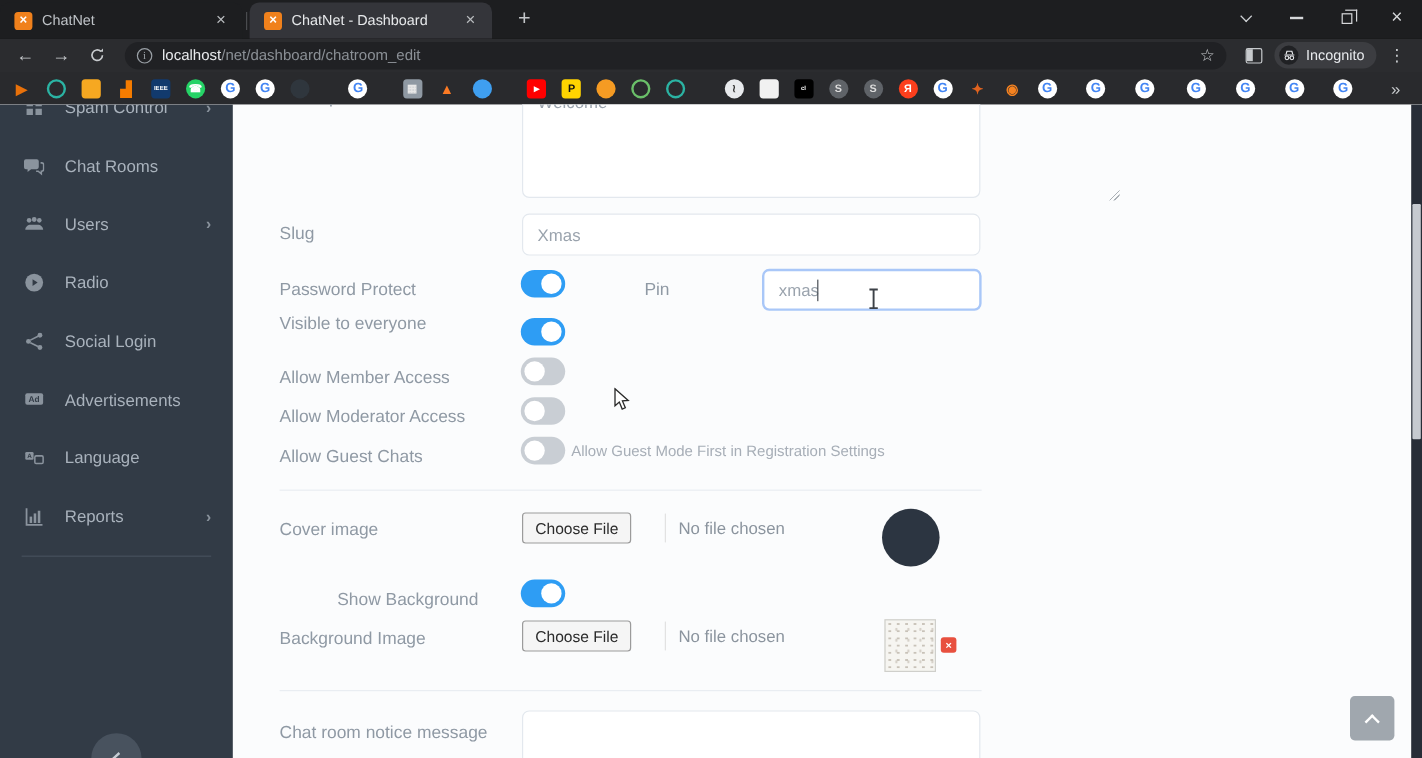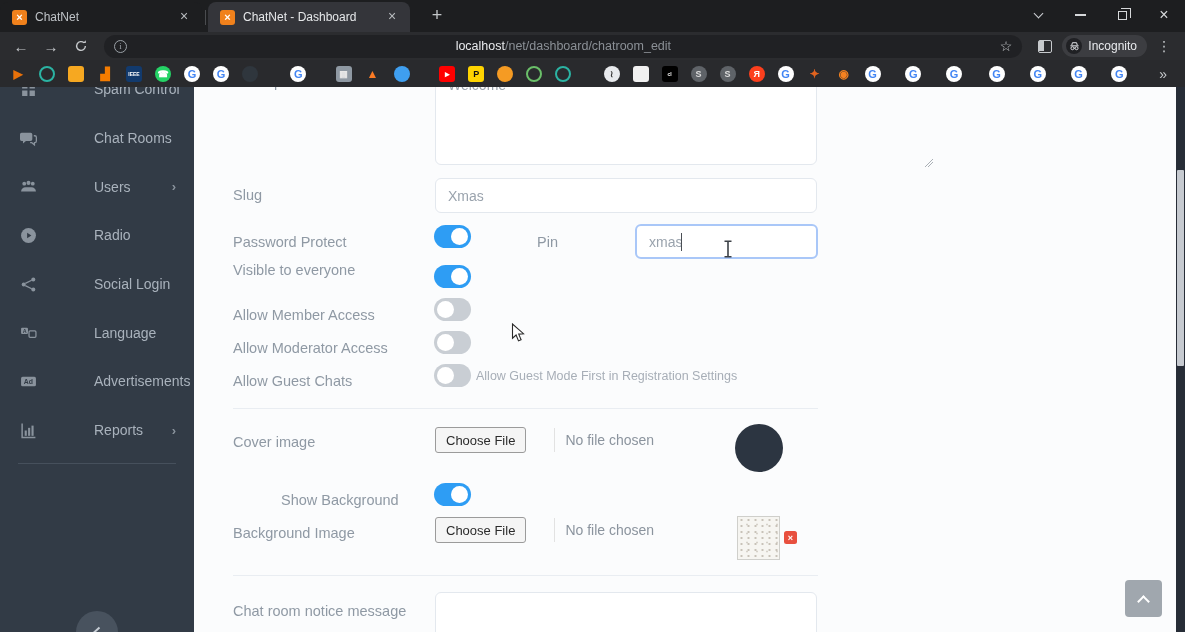--- a/index.html
+++ b/index.html
@@ -29,21 +29,21 @@
   .wc .rest::before{ content:""; position:absolute; left:2px; top:-4px; width:9px; height:9px;
                      border-top:1.2px solid #d6d8da; border-right:1.2px solid #d6d8da; }
   .wc .x { font-size:16px; }
 
   .toolbar { height:28px; background:#2b2c2f; display:flex; align-items:center; padding:0 8px; gap:4px; }
   .navbtn { color:#c7cacd; font-size:15px; width:26px; height:24px; display:flex; align-items:center; justify-content:center; }
   .urlbar { flex:1; height:23px; background:#202124; border-radius:12px; margin:0 6px; display:flex;
             align-items:center; padding:0 10px; gap:8px; font-size:12.5px; }
   .infoicon { width:13px; height:13px; border:1px solid #9aa0a6; border-radius:50%; color:#9aa0a6;
               font-size:9px; line-height:11px; text-align:center; font-family:"Liberation Serif",serif; flex:none; }
-  .urltext { color:#8b9096; white-space:nowrap; overflow:hidden; flex:1;text-align:center; }
+  .urltext { color:#8b9096; white-space:nowrap; overflow:hidden; flex:1; }
   .urltext b { color:#e8eaed; font-weight:normal; }
   .star { color:#c7cacd; font-size:14px; }
   .sidepanel { width:14px; height:13px; border:1.5px solid #c7cacd; border-radius:2px; position:relative; }
   .sidepanel::before { content:""; position:absolute; left:0; top:0; width:5px; height:10px; background:#c7cacd; }
   .incog { height:22px; background:#3c3d41; border-radius:11px; display:flex; align-items:center; gap:6px;
            padding:0 10px 0 4px; color:#e8eaed; font-size:12px; }
   .incogicon { width:16px; height:16px; border-radius:50%; background:#202124; display:flex; align-items:center; justify-content:center; }
   .menudots { color:#c7cacd; font-size:14px; padding:0 6px; letter-spacing:0; }
 
   .bookmarks { height:27px; background:#292a2d; display:flex; align-items:center; padding:0 10px; gap:13px; overflow:hidden; }
@@ -60,21 +60,21 @@
   .bm-overflow { margin-left:auto; color:#c7cacd; font-size:14px; flex:none; padding-right:8px; }
 
   
   .page { position:relative; width:1185px; height:545px; background:#fbfcfd; overflow:hidden; }
 
   .sidebar { position:absolute; left:0; top:0; width:194px; height:545px; background:#323b46; overflow:hidden; }
   .side-list { margin-top:-22px; }
   .side-item { height:48.7px; display:flex; align-items:center; padding:0 18px 0 20px; gap:17px;
                color:#a9b2bc; font-size:14px; font-weight:500; }
   .side-item svg { width:17px; height:17px; color:#8a939d; flex:none; }
-  .side-item .lbl { flex:1; white-space:nowrap;margin-left:40px; }
+  .side-item .lbl { flex:1; white-space:nowrap; }
   .side-chev { color:#8a939d; font-size:13px; font-weight:bold; }
   .side-divider { height:1px; background:#46505c; margin:8px 18px 0 18px; }
   .collapse-btn { position:absolute; left:76px; top:524px; width:42px; height:42px; border-radius:50%;
                   background:#48525e; color:#c6cdd4; display:flex; align-items:center; justify-content:center;
                   font-size:13px; border:none; }
 
   
   .content { position:absolute; left:194px; top:0; width:982px; height:545px; }
   .flabel { position:absolute; left:39px; color:#8f99a4; font-size:14.5px; white-space:nowrap; }
   .t-input { position:absolute; background:#fff; border:1px solid #e3e8ee; border-radius:6px;
@@ -337,33 +337,33 @@
               <circle cx="12.5" cy="3.2" r="1.9" fill="currentColor"></circle>
               <circle cx="3.5" cy="8" r="1.9" fill="currentColor"></circle>
               <circle cx="12.5" cy="12.8" r="1.9" fill="currentColor"></circle>
               <path d="M5 7l6-3M5 9l6 3" stroke="currentColor" stroke-width="1.3"></path>
             </svg>
           <span class="lbl">Social Login</span>
         </div>
 
         <div class="side-item">
           <svg viewBox="0 0 16 16">
+              <rect x="1" y="3.5" width="14" height="9" rx="1.5" fill="currentColor"></rect>
+              <text x="3.6" y="10.4" font-size="6.5" fill="#323b46" font-family="Liberation Sans,sans-serif" font-weight="bold">Ad</text>
+            </svg>
+          <span class="lbl">Advertisements</span>
+        </div>
+
+        <div class="side-item">
+          <svg viewBox="0 0 16 16">
               <rect x="1" y="3.5" width="6.5" height="6" rx="1" fill="currentColor"></rect>
               <rect x="8.5" y="6.5" width="6.5" height="6" rx="1" fill="none" stroke="currentColor" stroke-width="1.2"></rect>
               <text x="2.6" y="8.4" font-size="5" fill="#323b46" font-family="Liberation Sans,sans-serif" font-weight="bold">A</text>
             </svg>
           <span class="lbl">Language</span>
-        </div>
-
-        <div class="side-item">
-          <svg viewBox="0 0 16 16">
-              <rect x="1" y="3.5" width="14" height="9" rx="1.5" fill="currentColor"></rect>
-              <text x="3.6" y="10.4" font-size="6.5" fill="#323b46" font-family="Liberation Sans,sans-serif" font-weight="bold">Ad</text>
-            </svg>
-          <span class="lbl">Advertisements</span>
         </div>
 
         <div class="side-item">
           <svg viewBox="0 0 16 16">
               <path d="M2 1.5v13h12.5" stroke="currentColor" stroke-width="1.4" fill="none"></path>
               <rect x="4.4" y="8" width="2" height="5" fill="currentColor"></rect>
               <rect x="7.6" y="5.5" width="2" height="7.5" fill="currentColor"></rect>
               <rect x="10.8" y="3.4" width="2" height="9.6" fill="currentColor"></rect>
             </svg>
           <span class="lbl">Reports</span>

